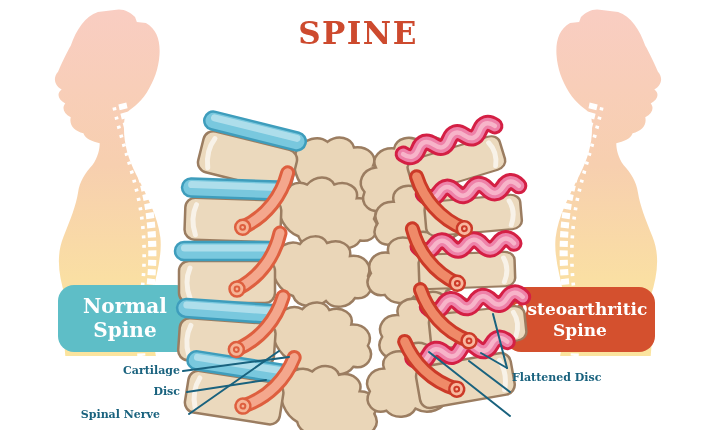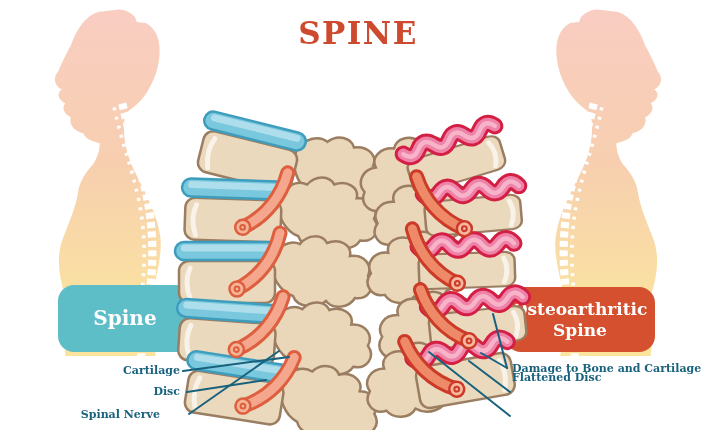--- a/index.html
+++ b/index.html
@@ -107,20 +107,21 @@
   </div>
 
   <svg class="figure" id="figure-left" viewBox="0 0 170 352" preserveAspectRatio="none">
     <use href="#silhouette"></use>
   </svg>
   <svg class="figure" id="figure-right" viewBox="0 0 170 352" preserveAspectRatio="none">
     <use href="#silhouette"></use>
   </svg>
 
   <div class="banner" id="banner-normal">
+    <span>Normal</span>
     <span>Spine</span>
   </div>
   <div class="banner" id="banner-osteo">
     <span>Osteoarthritic</span>
     <span>Spine</span>
   </div>
 
   <svg class="spine-svg" id="spine-normal" width="210" height="322" viewBox="0 0 210 322">
 
     <g fill="#ead6b8" stroke="#9b7d61" stroke-width="2.5">
@@ -282,16 +283,15 @@
       <line x1="507" y1="368" x2="481" y2="353"></line>
       <line x1="510" y1="392" x2="469" y2="361"></line>
       <line x1="510" y1="416" x2="429" y2="352"></line>
     </g>
   </svg>
 
   <div class="lbl left" style="right:536px;top:364px">Cartilage</div>
   <div class="lbl left" style="right:536px;top:385px">Disc</div>
   <div class="lbl left" style="right:556px;top:408px">Spinal Nerve</div>
 
-  <div class="lbl" style="left:512px;top:362px">Damage to Bone and Cartilage</div>
   <div class="lbl" style="left:512px;top:371px">Flattened Disc</div>
 
 </div>
 
 </body></html>

